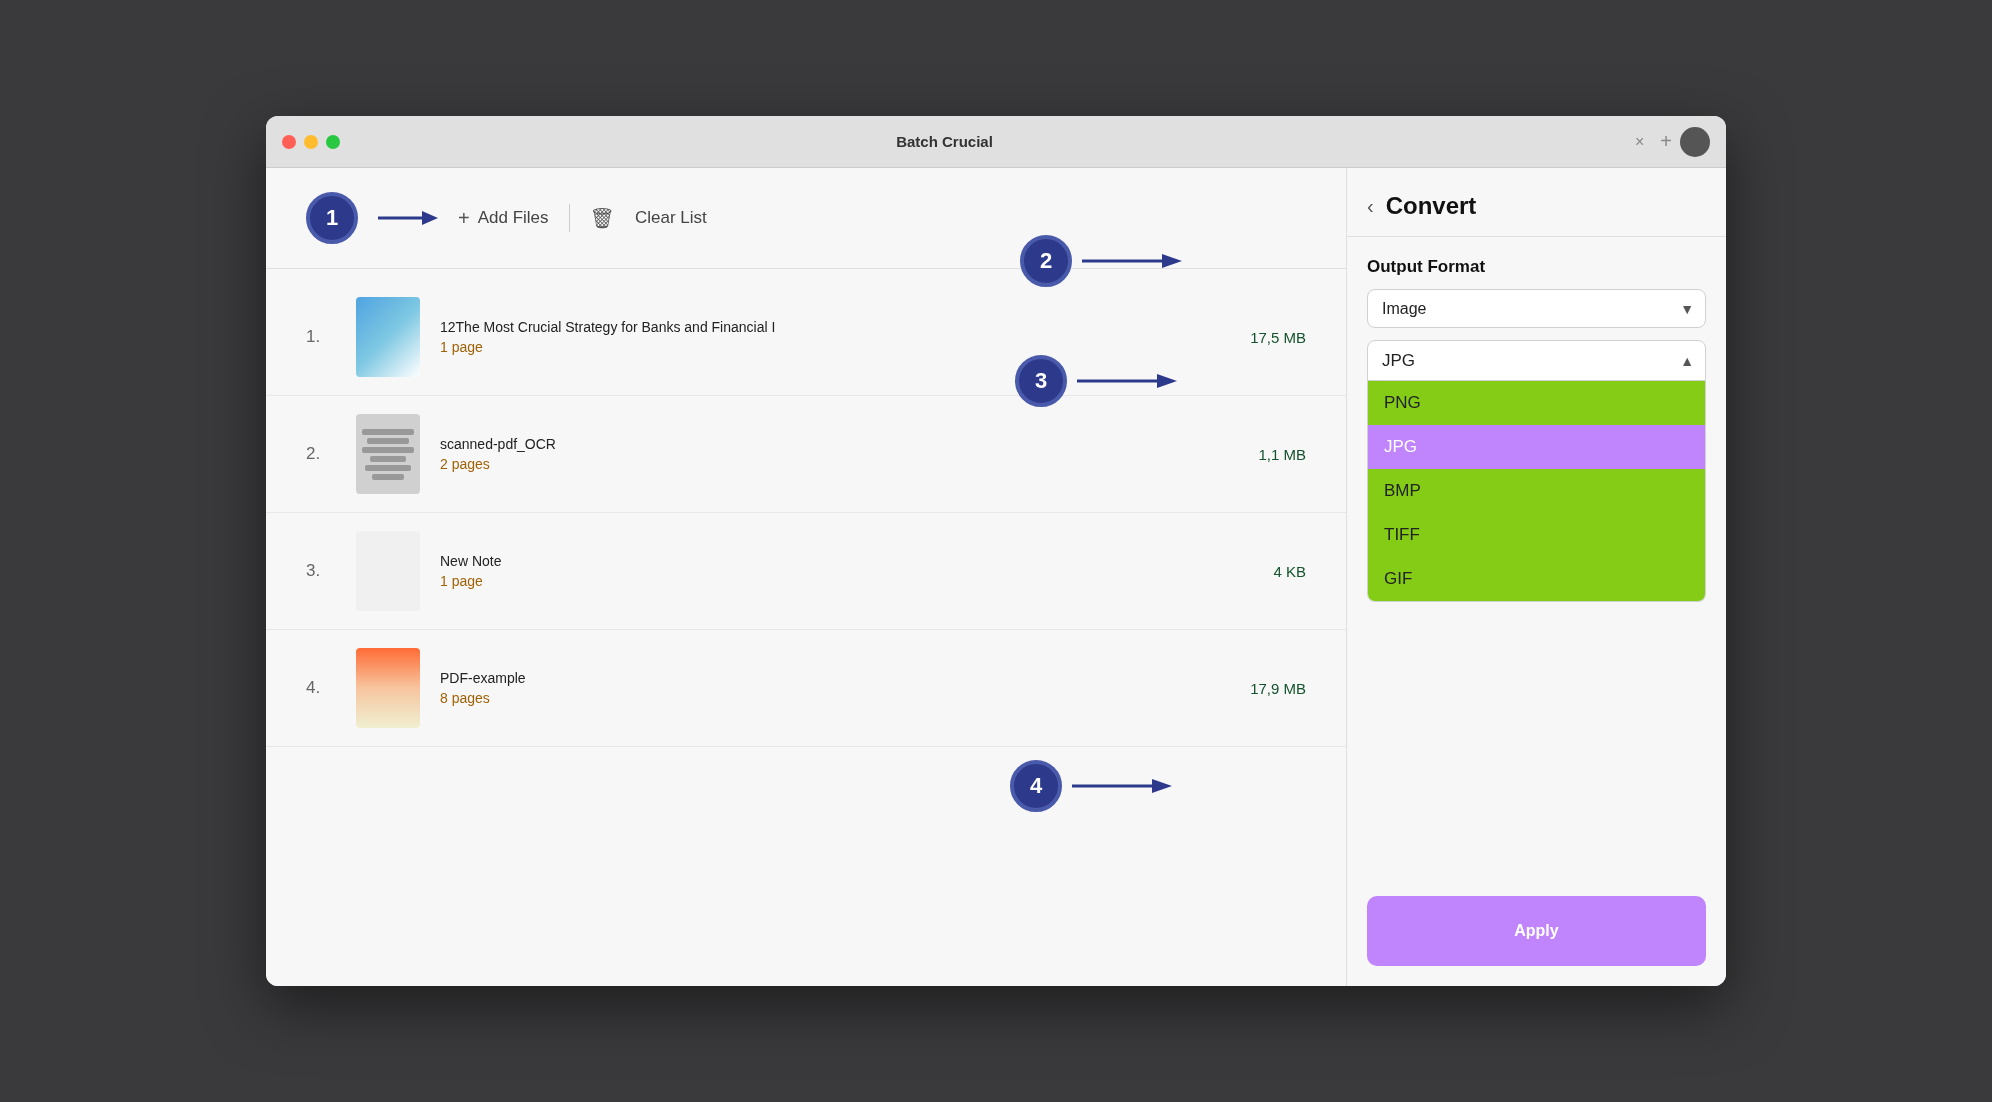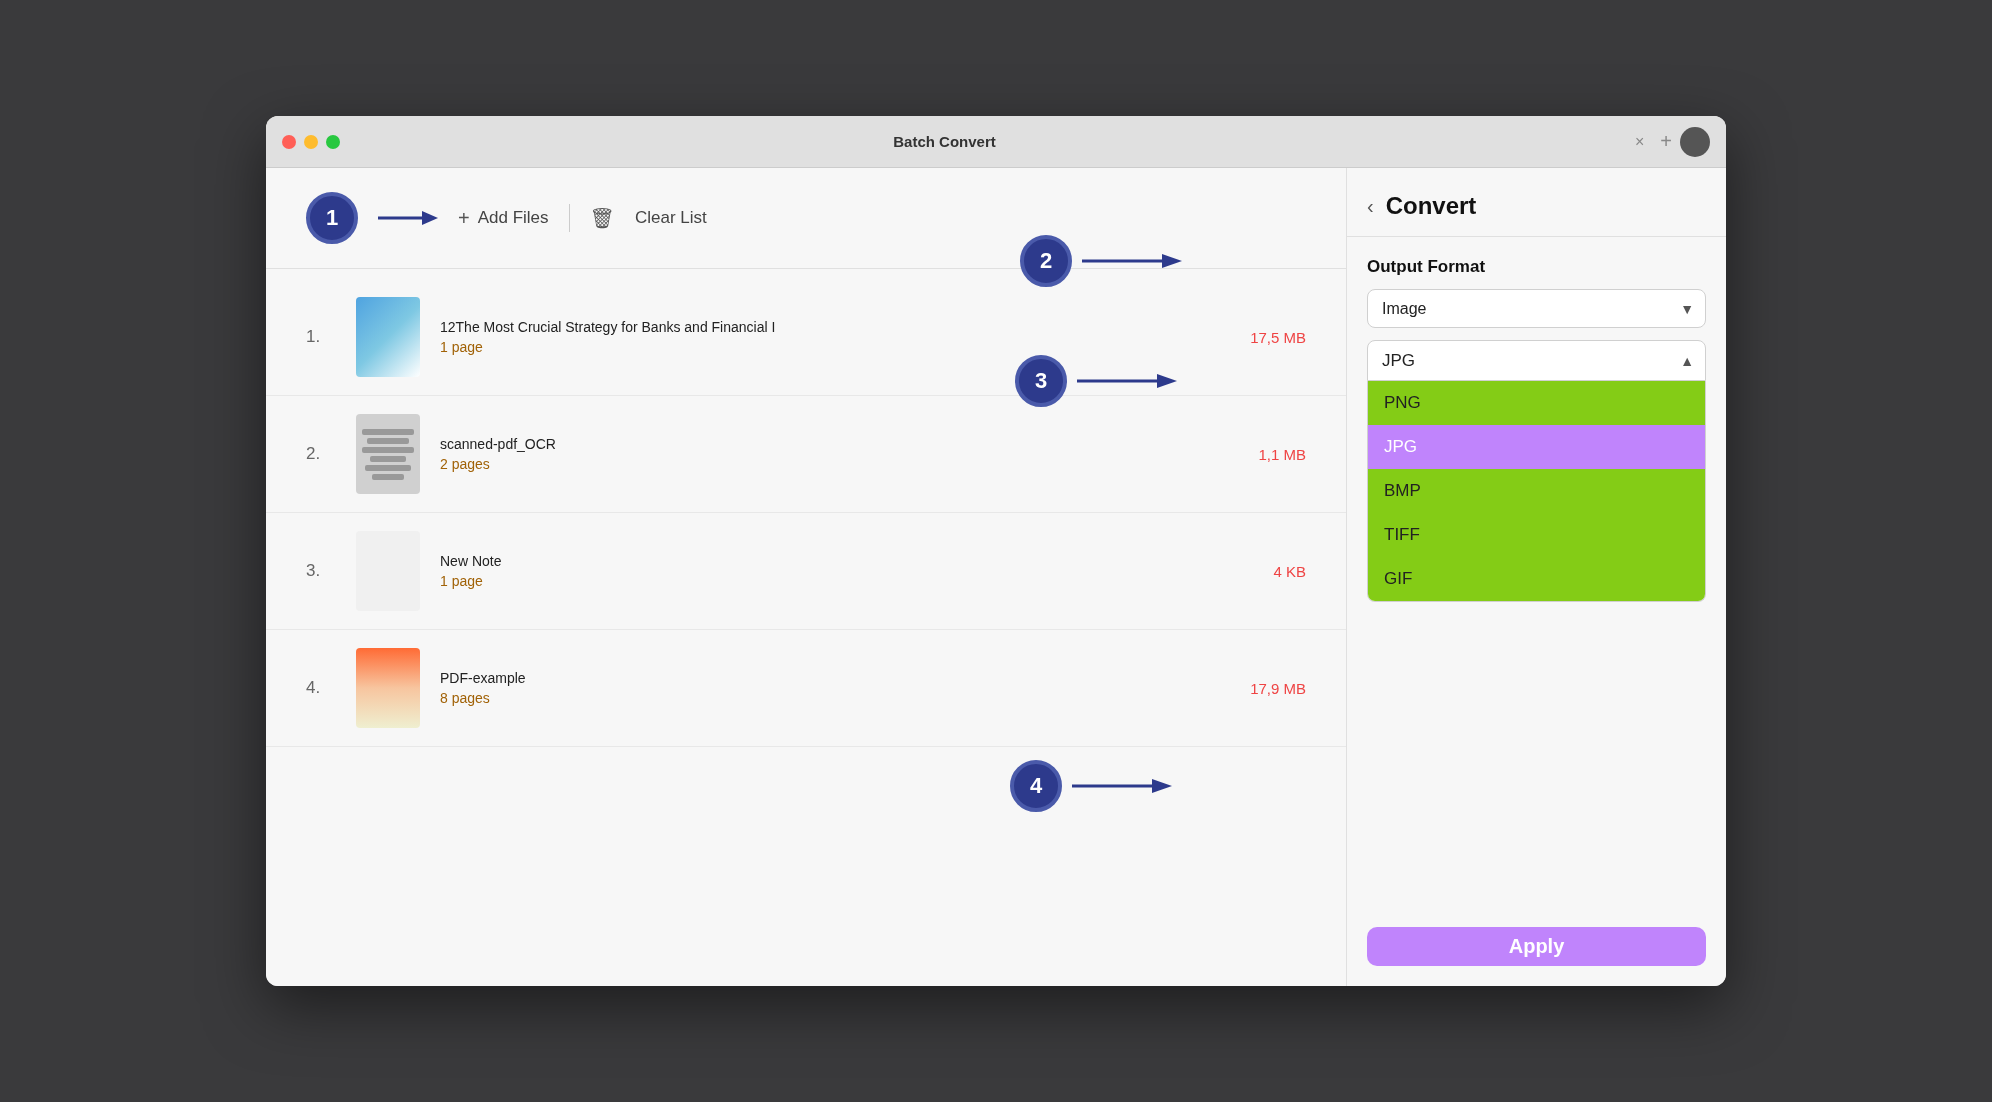--- a/index.html
+++ b/index.html
@@ -192,21 +192,21 @@
       font-weight: 500;
       color: #222;
       margin-bottom: 4px;
     }
     .file-pages {
       font-size: 14px;
       color: #a16207;
     }
     .file-size {
       font-size: 15px;
-      color: #ef4444;
+      color: #14532d;
       margin-left: auto;
     }
     
     .right-panel {
       width: 380px;
       background: #f7f7f7;
       border-left: 1px solid #e0e0e0;
       display: flex;
       flex-direction: column;
       flex-shrink: 0;
@@ -295,42 +295,42 @@
       cursor: pointer;
       background: #84cc16;
     }
     .dropdown-item.selected {
       background: #c084fc;
       color: white;
     }
     .apply-btn {
       margin: 20px;
       margin-top: auto;
-      padding: 8px;
+      padding: 26px;
       background: #c084fc;
       border: none;
       border-radius: 10px;
       color: white;
-      font-size: 20px;
+      font-size: 16px;
       font-weight: 600;
       cursor: pointer;
       width: calc(100% - 40px);
       text-align: center;
     }
   </style>
 </head>
 <body>
 
 <div class="window">
 
   <div class="titlebar">
     <span class="traffic-light tl-close"></span>
     <span class="traffic-light tl-min"></span>
     <span class="traffic-light tl-max"></span>
-    <span class="titlebar-title">Batch Convert</span>
+    <span class="titlebar-title">Batch Crucial</span>
     <button class="tab-close">×</button>
     <button class="tab-plus">+</button>
     <div class="titlebar-avatar"></div>
   </div>
 
   <div class="main-content">
 
     <div class="file-panel">
 
       <div class="toolbar">

